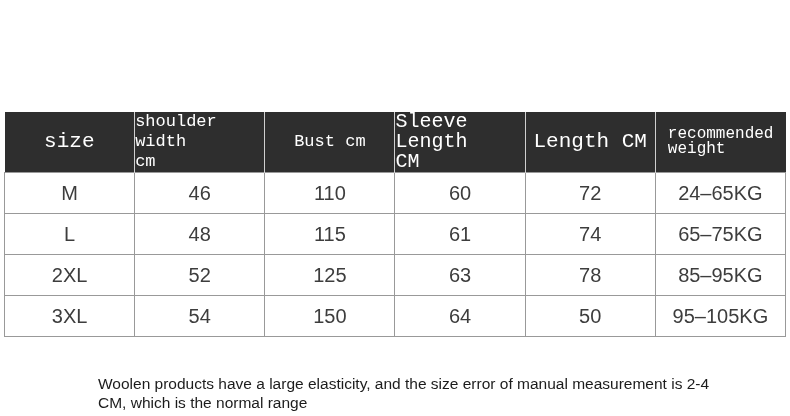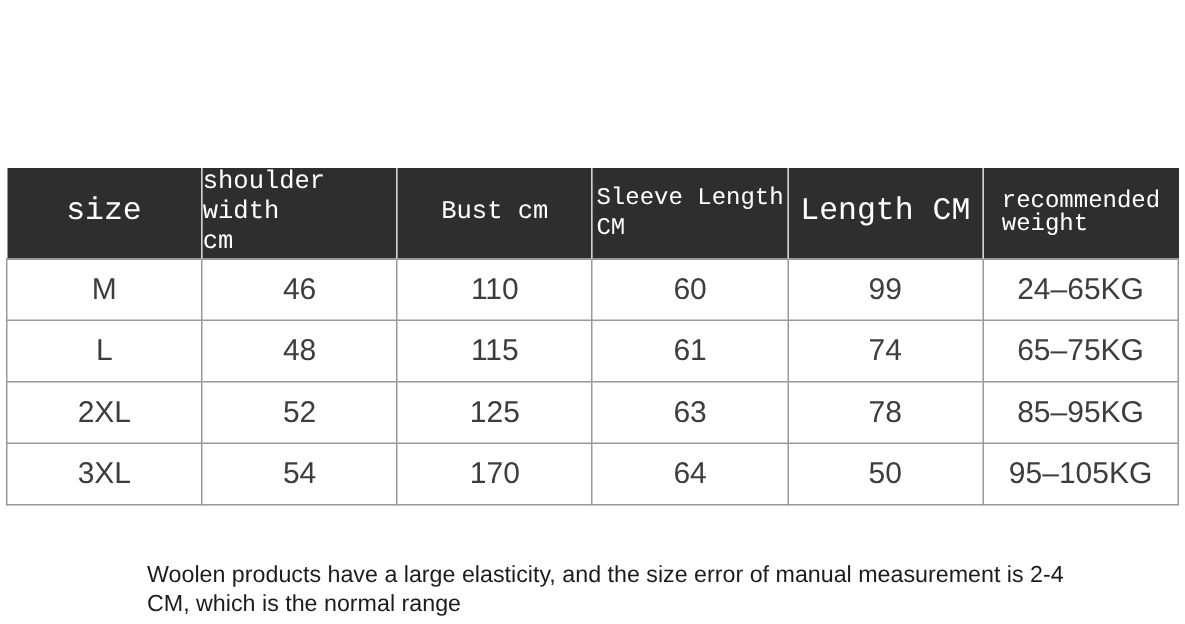--- a/index.html
+++ b/index.html
@@ -57,21 +57,21 @@
     border-left: 1px solid #cfcfcf;
     font-family: Liberation Mono, monospace;
   }
   .size-table thead th:first-child { border-left: none; }
   .hblock {
     display: inline-block;
     text-align: left;
     vertical-align: middle;
   }
   .th-xl { font-size: 21px; }
-  .th-lg { font-size: 16px; }
+  .th-lg { font-size: 20px; }
   .th-md { font-size: 17px; }
   .th-sm { font-size: 16px; }
   .th-lg .hblock div, .th-md .hblock div { line-height: 20px; }
   .th-sm .hblock div { line-height: 15px; }
   .size-table tbody td {
     height: 40px;
     border: 1px solid #999999;
     text-align: center;
     vertical-align: middle;
     font-size: 20px;
@@ -125,21 +125,21 @@
           </div>
         </th>
       </tr>
     </thead>
     <tbody>
       <tr>
         <td>M</td>
         <td>46</td>
         <td>110</td>
         <td>60</td>
-        <td>99</td>
+        <td>72</td>
         <td>24–65KG</td>
       </tr>
       <tr>
         <td>L</td>
         <td>48</td>
         <td>115</td>
         <td>61</td>
         <td>74</td>
         <td>65–75KG</td>
       </tr>
@@ -147,21 +147,21 @@
         <td>2XL</td>
         <td>52</td>
         <td>125</td>
         <td>63</td>
         <td>78</td>
         <td>85–95KG</td>
       </tr>
       <tr>
         <td>3XL</td>
         <td>54</td>
-        <td>170</td>
+        <td>150</td>
         <td>64</td>
         <td>50</td>
         <td>95–105KG</td>
       </tr>
     </tbody>
   </table>
 
   <div class="note">
     <div>Woolen products have a large elasticity, and the size error of manual measurement is 2-4</div>
     <div>CM, which is the normal range</div>

